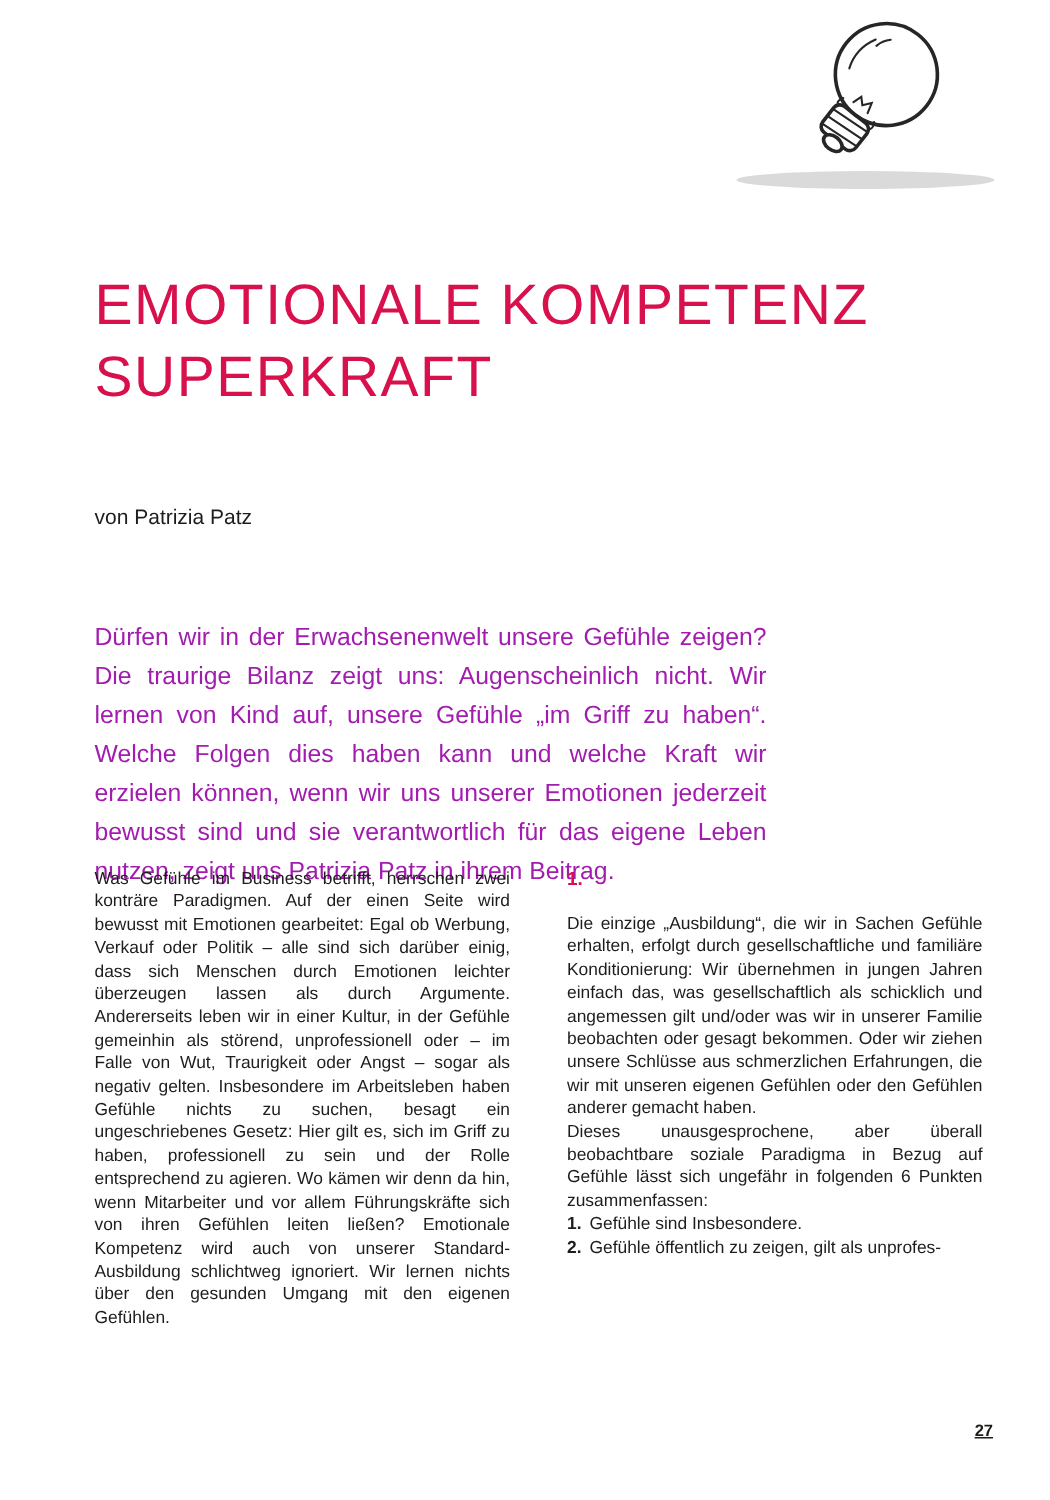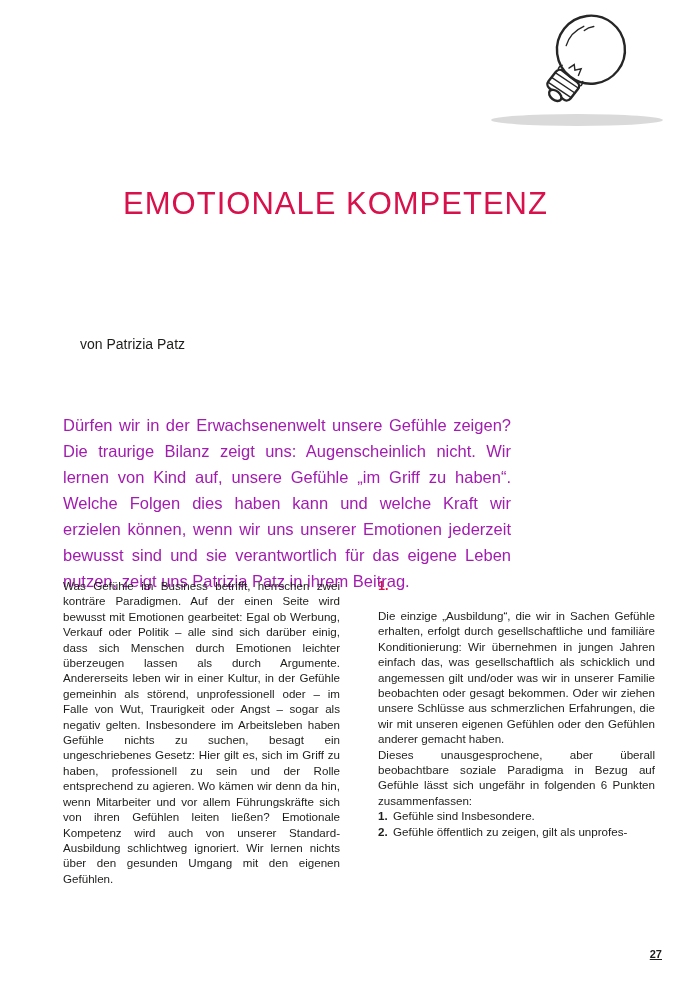--- a/index.html
+++ b/index.html
@@ -18,31 +18,30 @@
   }
   .bulb-wrap {
     position: absolute;
     top: 10px; right: 28px;
     width: 190px; height: 122px;
   }
   .title {
     position: absolute;
     left: 63px; top: 180px;
     width: 545px;
-    font-size: 31px;
+    font-size: 38px;
     font-weight: 400;
     letter-spacing: 1px;
     line-height: 48px;
     color: var(--accent, #d8104b);
-    text-align: center;
   }
   .title .title-line { display: block; }
   .byline {
     position: absolute;
-    left: 80px; top: 336px;
+    left: 63px; top: 336px;
     font-size: 14px;
     color: #1d1d1b;
   }
   .intro {
     position: absolute;
     left: 63px; top: 385px;
     width: 448px;
     font-size: 16.5px;
     line-height: 26px;
     text-align: justify;
@@ -116,20 +115,21 @@
         <path class="detail" d="M -20 -22 Q -27 -9 -22 4"></path>
         <path class="detail" d="M -12 -28 Q -16 -24 -17 -19"></path>
 
         <path class="detail" d="M -6 20 L -4 14 L 0 18 L 4 13 L 6 20"></path>
       </g>
     </svg>
   </div>
 
   <h1 class="title">
     <span class="title-line">EMOTIONALE KOMPETENZ</span>
+    <span class="title-line">SUPERKRAFT</span>
   </h1>
 
   <div class="byline">von Patrizia Patz</div>
 
   <p class="intro">Dürfen wir in der Erwachsenenwelt unsere Gefühle zeigen? Die traurige Bilanz zeigt uns: Augenscheinlich nicht. Wir lernen von Kind auf, unsere Gefühle „im Griff zu haben“. Welche Folgen dies haben kann und welche Kraft wir erzielen können, wenn wir uns unserer Emotionen jederzeit bewusst sind und sie verantwortlich für das eigene Leben nutzen, zeigt uns Patrizia Patz in ihrem Beitrag.</p>
 
   <div class="columns">
 
     <div class="col">
       <p class="body-text">Was Gefühle im Business betrifft, herrschen zwei konträre Paradigmen. Auf der einen Seite wird bewusst mit Emotionen gearbeitet: Egal ob Werbung, Verkauf oder Politik – alle sind sich darüber einig, dass sich Menschen durch Emotionen leichter überzeugen lassen als durch Argumente. Andererseits leben wir in einer Kultur, in der Gefühle gemeinhin als störend, unprofessionell oder – im Falle von Wut, Traurigkeit oder Angst – sogar als negativ gelten. Insbesondere im Arbeitsleben haben Gefühle nichts zu suchen, besagt ein ungeschriebenes Gesetz: Hier gilt es, sich im Griff zu haben, professionell zu sein und der Rolle entsprechend zu agieren. Wo kämen wir denn da hin, wenn Mitarbeiter und vor allem Führungskräfte sich von ihren Gefühlen leiten ließen? Emotionale Kompetenz wird auch von unserer Standard-Ausbildung schlichtweg ignoriert. Wir lernen nichts über den gesunden Umgang mit den eigenen Gefühlen.</p>

